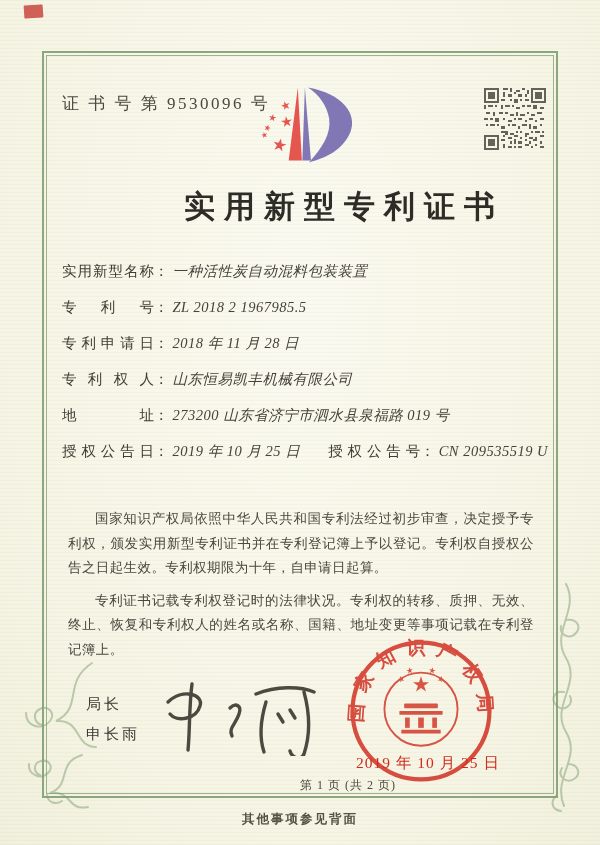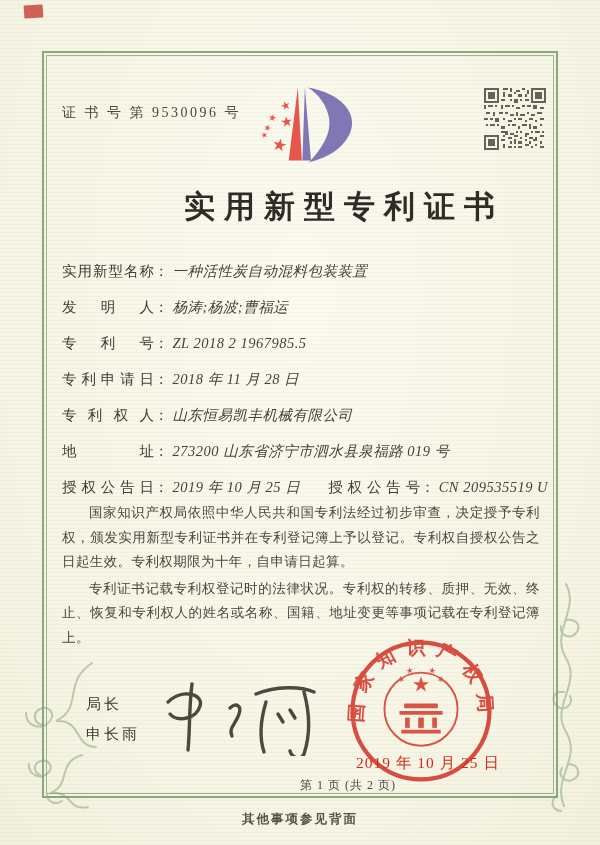--- a/index.html
+++ b/index.html
@@ -25,22 +25,22 @@
     pointer-events:none;
   }
   .frame::after{
     content:"";position:absolute;inset:2px;border:1px solid #9cb38e;
   }
   .red-mark{
     position:absolute;left:24px;top:5px;width:19px;height:13px;
     background:#c8473d;opacity:.85;transform:rotate(-4deg);border-radius:1px;
   }
   .cert-no{
-    position:absolute;left:62px;top:104px;
-    font-size:14px;letter-spacing:2.5px;color:#4a483f;
+    position:absolute;left:62px;top:92px;
+    font-size:17px;letter-spacing:2.5px;color:#4a483f;
   }
   .qr{position:absolute;left:484px;top:88px;width:62px;height:62px;opacity:.85;}
   .logo{position:absolute;left:233px;top:73px;width:162px;height:114px;}
   .title{
     position:absolute;left:0;top:186px;width:100%;
     text-align:center;font-size:31px;font-weight:700;
     letter-spacing:9px;color:#2e2c26;margin:0;padding-left:44px;
   }
   
   .fields{position:absolute;left:62px;top:260px;width:486px;}
@@ -51,21 +51,21 @@
   }
   .colon{display:inline-block;margin-right:4px;}
   .fvalue{color:#44423a;letter-spacing:.5px;font-style:italic;}
   .row-split{display:flex;}
   .row-split .pair1{width:286px;}
   
   .bodytext{
     position:absolute;left:60px;top:499px;width:482px;
     font-size:13.5px;line-height:1.82;color:#4a483f;letter-spacing:.4px;
   }
-  .bodytext p{margin:2px;text-indent:2em;text-align:justify;}
+  .bodytext p{margin:8px;text-indent:2em;text-align:justify;}
   
   .sig-title{position:absolute;left:86px;top:695px;font-size:15px;letter-spacing:3px;color:#3b3932;}
   .sig-name{position:absolute;left:86px;top:725px;font-size:15px;letter-spacing:3px;color:#3b3932;}
   .sig-script{position:absolute;left:152px;top:678px;width:185px;height:78px;}
   
   .seal{position:absolute;left:346px;top:636px;width:150px;height:150px;opacity:.92;mix-blend-mode:multiply;}
   .seal-date{
     position:absolute;left:356px;top:753px;width:160px;
     color:#cf2b1d;font-size:15.5px;letter-spacing:1px;z-index:3;
   }
@@ -208,23 +208,20 @@
     </g>
   </svg>
 
   <h1 class="title">实用新型专利证书</h1>
 
   <div class="fields">
     <div class="row">
       <span class="flabel">实用新型名称</span><span class="colon">：</span><span class="fvalue">一种活性炭自动混料包装装置</span>
     </div>
     <div class="row">
-      <span class="flabel">发明人</span><span class="colon">：</span><span class="fvalue">杨涛;杨波;曹福运</span>
-    </div>
-    <div class="row">
       <span class="flabel">专利号</span><span class="colon">：</span><span class="fvalue">ZL 2018 2 1967985.5</span>
     </div>
     <div class="row">
       <span class="flabel">专利申请日</span><span class="colon">：</span><span class="fvalue">2018 年 11 月 28 日</span>
     </div>
     <div class="row">
       <span class="flabel">专利权人</span><span class="colon">：</span><span class="fvalue">山东恒易凯丰机械有限公司</span>
     </div>
     <div class="row">
       <span class="flabel">地址</span><span class="colon">：</span><span class="fvalue">273200 山东省济宁市泗水县泉福路 019 号</span>

